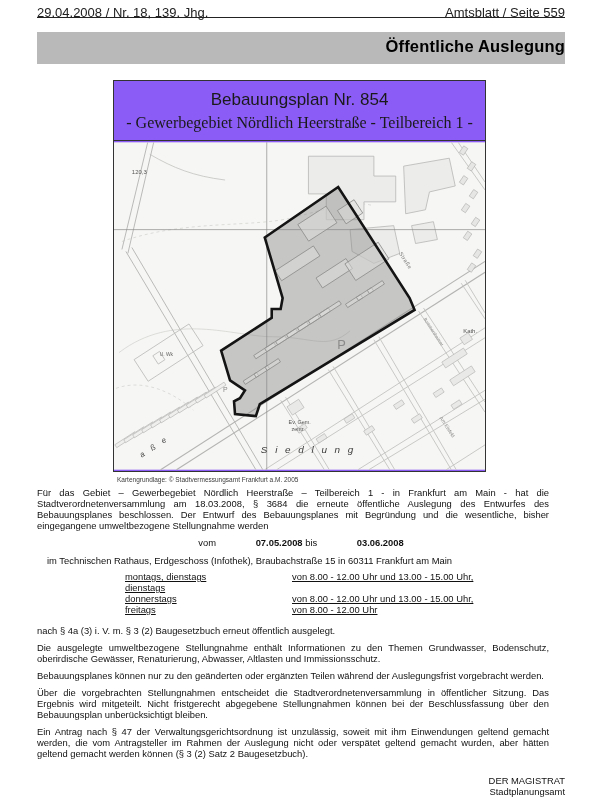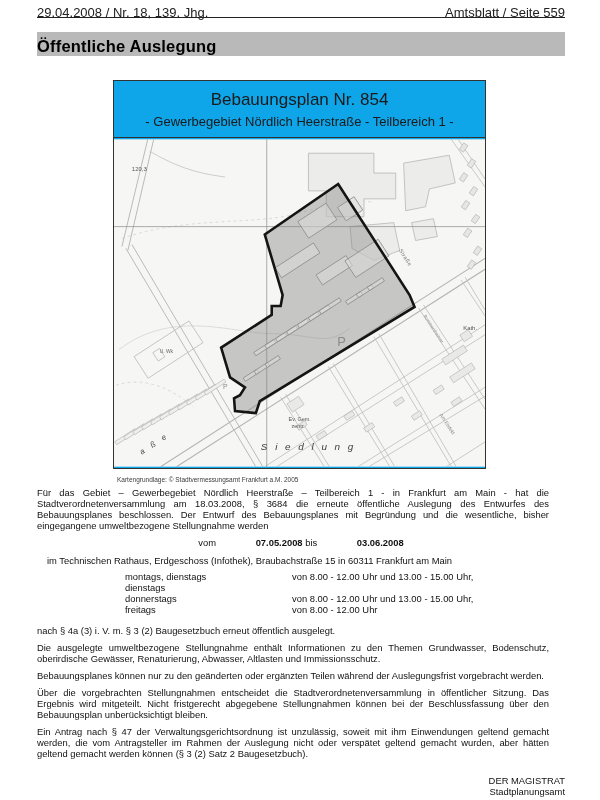--- a/index.html
+++ b/index.html
@@ -7,41 +7,41 @@
     position:relative; width:600px; height:800px; margin:0 auto;
     background:#ffffff; overflow:hidden;
     font-family:"Liberation Sans", sans-serif; color:#111;
   }
   
   .hdr-row { position:absolute; top:5px; left:37px; width:528px;
     display:flex; justify-content:space-between; font-size:13px; color:#222; }
   .hdr-rule { position:absolute; top:17px; left:37px; width:528px;
     border-top:1.2px solid #222; }
   
-  .banner { position:absolute; top:32px; left:37px; width:528px; height:24px;
-    background:#b9b9b9; text-align:left; font-weight:bold; font-size:16.5px;
+  .banner { position:absolute; top:32px; left:37px; width:528px; height:32px;
+    background:#b9b9b9; text-align:right; font-weight:bold; font-size:16.5px;
     line-height:28px; letter-spacing:0.2px; color:#000; }
   
   .figure { position:absolute; top:80px; left:113px; width:371px;
-    border:1.5px solid #333; background:#0ea5e9; }
+    border:1.5px solid #333; background:#8b5cf6; }
   .fig-title-block { border-bottom:1.5px solid #333; text-align:center;
     padding:9px 4px 8px; }
   .fig-title { font-size:17px; color:#1a1a1a; }
-  .fig-subtitle { font-size:13px; margin-top:4px; color:#1a1a1a; }
+  .fig-subtitle { font-size:16px; margin-top:4px; color:#1a1a1a;font-family:Liberation Serif, serif; }
   svg.map { display:block; }
   .caption { position:absolute; top:476px; left:117px; font-size:6.5px; color:#3a3a3a; }
   
   .body-text { position:absolute; top:487px; left:37px; width:528px;
     font-size:9.4px; line-height:11px; text-align:justify; }
   .bp { margin:0 16px 6px 0; }
   .date-line { text-align:center; margin:5px 0 7px 0; }
   .date-line b { font-weight:bold;padding-left:37px; }
   .loc-line { margin:0 0 5px 0; padding-left:10px; text-align:left; }
   .sched { margin:0 0 10px 0; }
-  .sched-row { display:flex; text-align:left; }
+  .sched-row { display:flex; text-align:left;text-decoration:underline; }
   .sched-day { width:150px; margin-left:88px; }
   .sched-time { flex:1;margin-left:17px; }
   .sig { text-align:right; margin-top:16px; line-height:11px; }
 </style>
 </head>
 <body>
 
 <div class="page">
 
   <div class="hdr-row">

